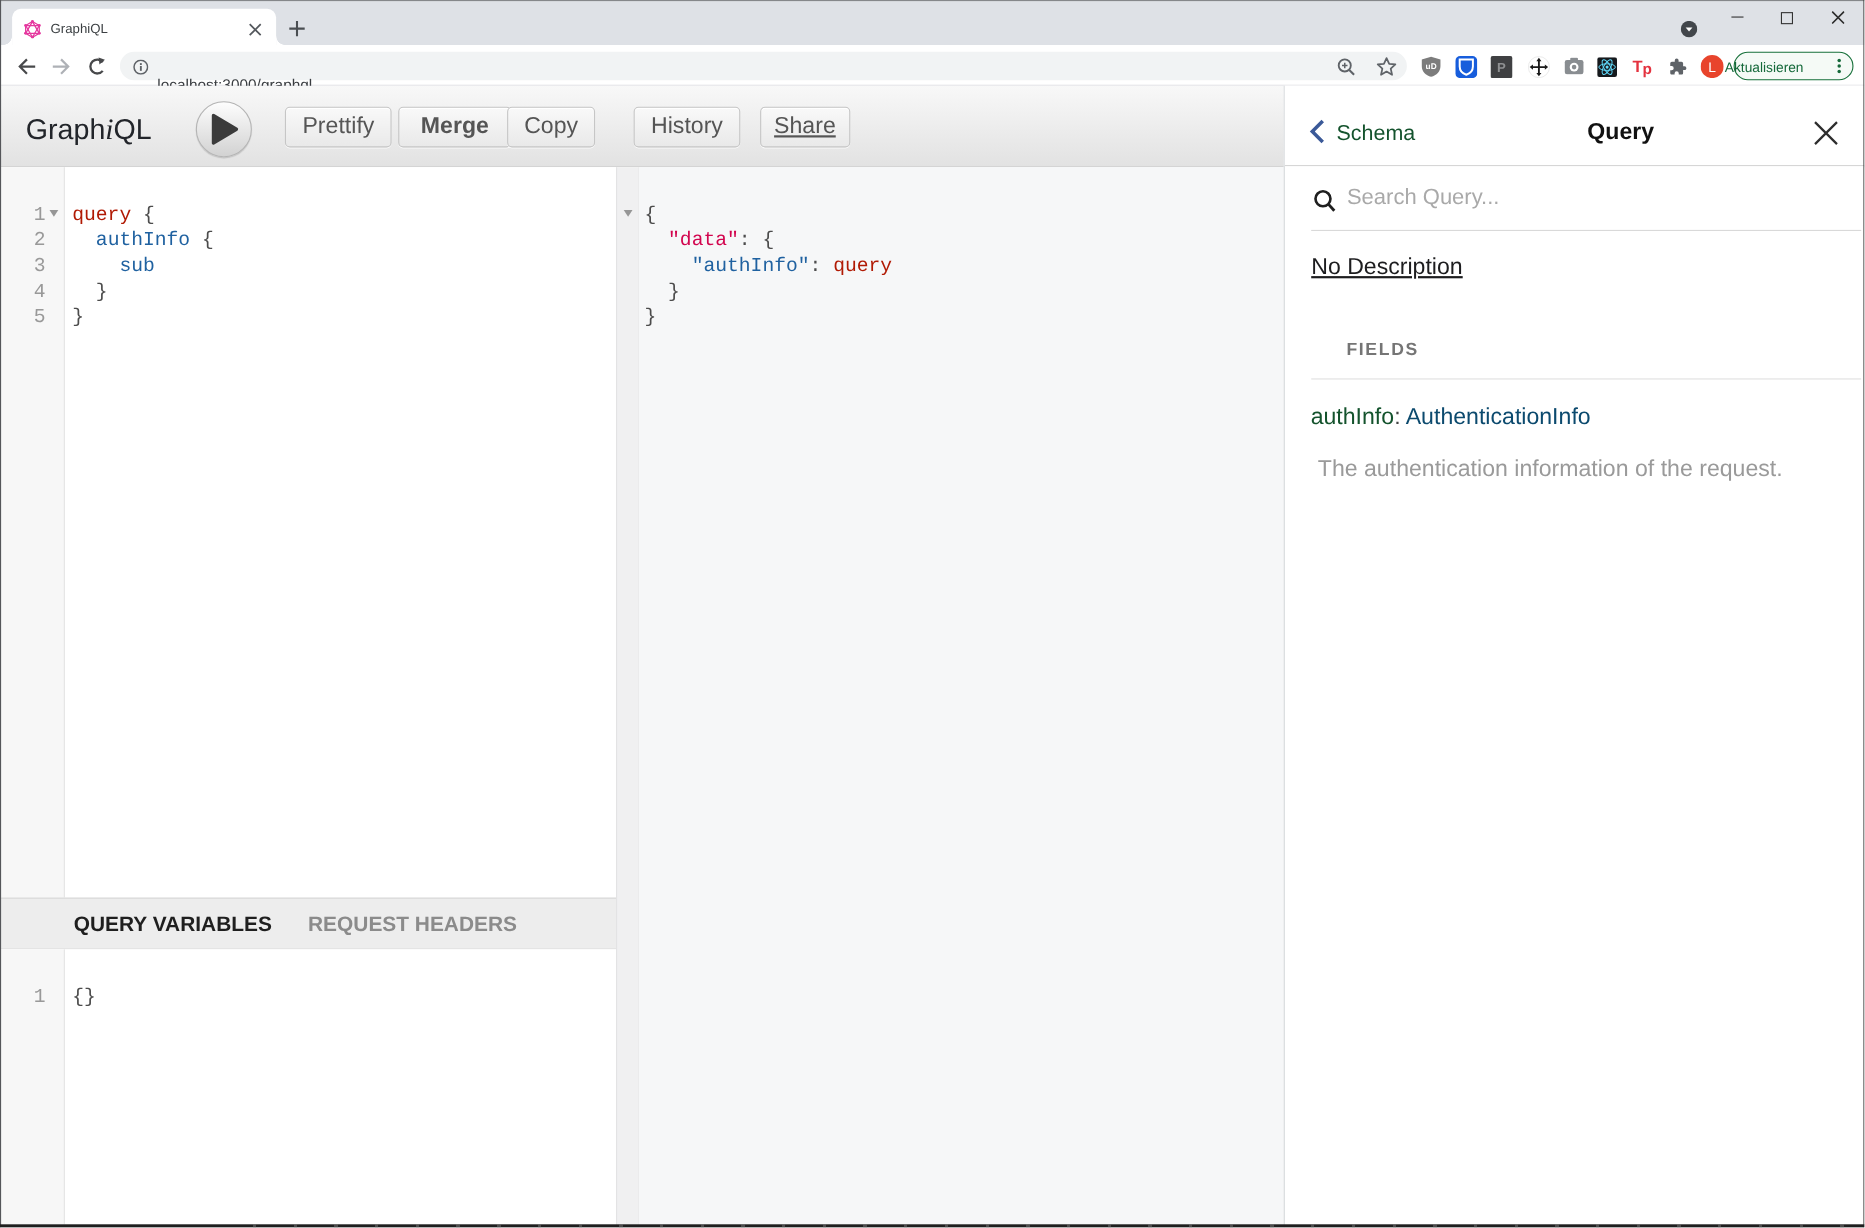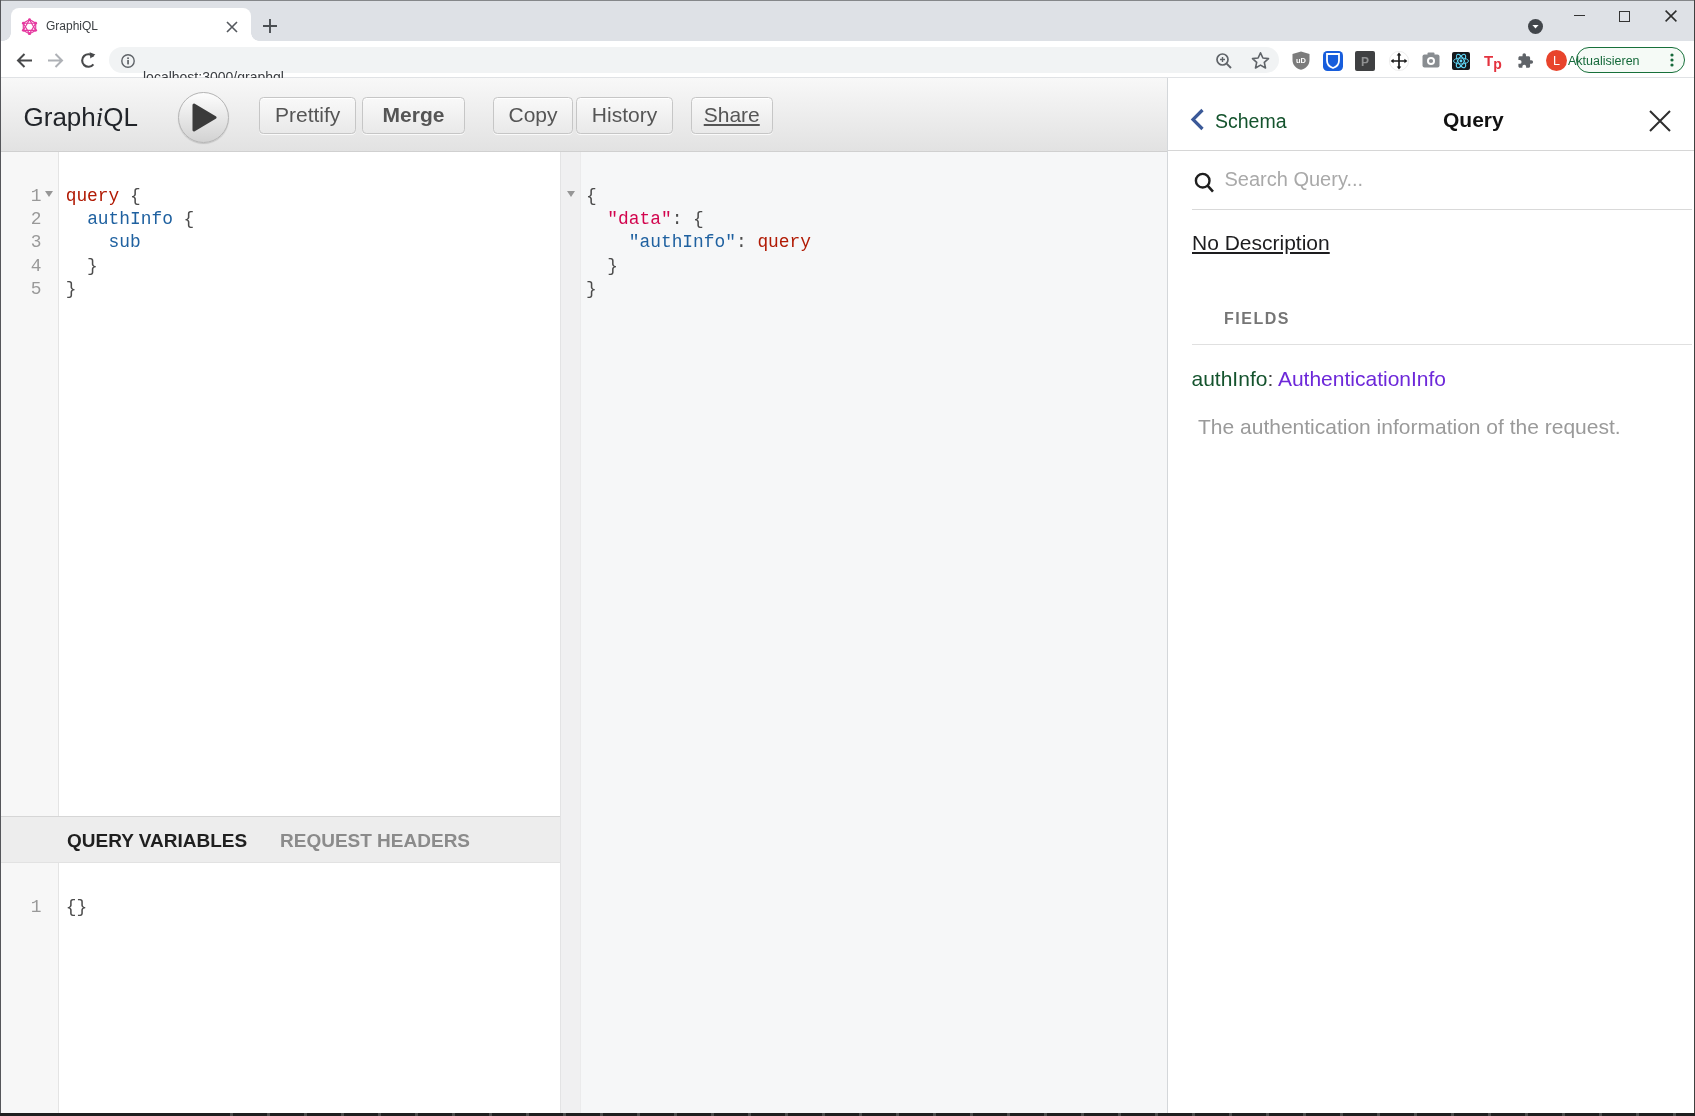--- a/index.html
+++ b/index.html
@@ -222,21 +222,21 @@
   <div class="abs" id="gtoolbar"></div>
   <div class="abs" id="glogo">Graph<em>i</em>QL</div>
   <div class="abs" id="playbtn"></div>
   <div class="abs" style="left:192px; top:103px;">
     <svg width="25" height="29" viewBox="0 0 25 29">
       <path d="M2 2 L23 14.5 L2 27 Z" fill="#3b3b3b" stroke="#3b3b3b" stroke-width="3" stroke-linejoin="round"></path>
     </svg>
   </div>
   <div class="abs tbtn" style="left:259px;   width:97.3px;">Prettify</div>
   <div class="abs tbtn" style="left:362px;   width:103px;font-weight:bold;">Merge</div>
-  <div class="abs tbtn" style="left:493px;   width:80px;">Copy</div>
+  <div class="abs tbtn" style="left:461px;   width:80px;">Copy</div>
   <div class="abs tbtn" style="left:576px;   width:97px;">History</div>
   <div class="abs tbtn" style="left:690.5px; width:82.5px;text-decoration:underline;">Share</div>
 
   <div class="abs" id="qeditor"></div>
   <div class="abs gutter" style="top:152px; height:663.5px;"></div>
   <pre class="abs lnums" style="left:0; top:184.9px; width:41.5px;">1
 2
 3
 4
 5</pre>
@@ -282,18 +282,18 @@
     <svg width="21" height="22" viewBox="0 0 21 22">
       <circle cx="8.7" cy="8.7" r="6.8" stroke="#1f1f1f" stroke-width="2.4" fill="none"></circle>
       <path d="M13.6 13.6 L19 19.6" stroke="#1f1f1f" stroke-width="2.6"></path>
     </svg>
   </div>
   <div class="abs" id="searchph">Search Query...</div>
   <div class="abs" id="searchline"></div>
   <div class="abs" id="nodesc">No Description</div>
   <div class="abs" id="fieldshdr">FIELDS</div>
   <div class="abs" id="fieldshr"></div>
-  <div class="abs" id="fieldline"><span class="navy">authInfo</span><span style="color:#444">: </span><span style="color:#6d28d9">AuthenticationInfo</span></div>
+  <div class="abs" id="fieldline"><span class="navy">authInfo</span><span style="color:#444">: </span><span style="color:#0c4a6e">AuthenticationInfo</span></div>
   <div class="abs" id="fielddesc">The authentication information of the request.</div>
 
   <div class="abs" id="bleft"></div>
   <div class="abs" id="bright"></div>
   <div class="abs" id="bottomdash"></div>
 
 </body></html>

